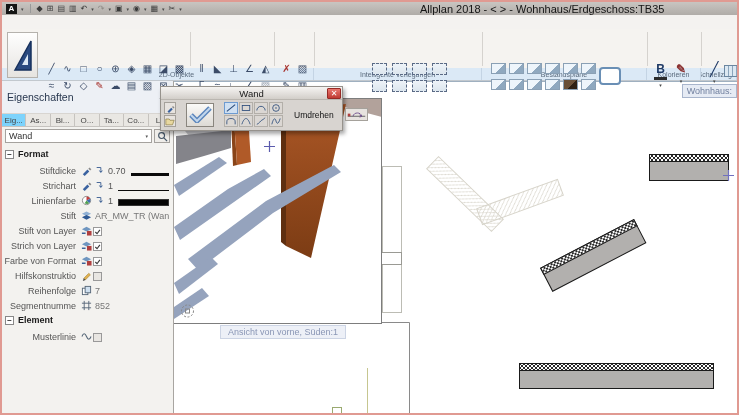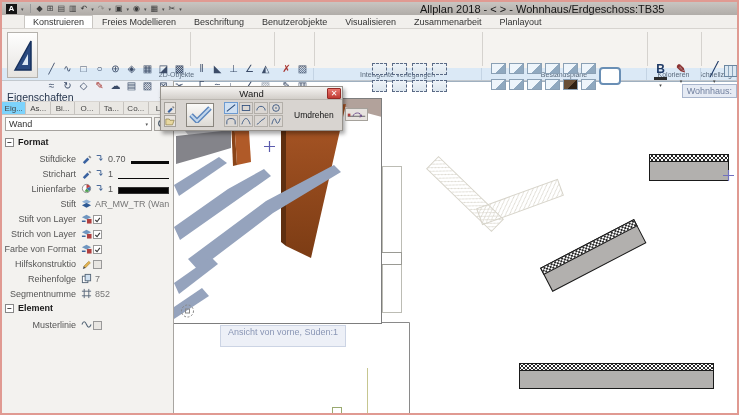--- a/index.html
+++ b/index.html
@@ -30,21 +30,21 @@
 .dash-ico{width:15px;height:12px;border:1px dashed #5a6a85;margin:2px 2px;background:linear-gradient(#eef3f8,#dce6ee)}
 .img-ico{width:15px;height:11px;border:1px solid #8aa0b5;background:linear-gradient(135deg,#eef5fb 55%,#8fa8bf 55%);margin:2px 1px}
 .img-ico.dark{background:linear-gradient(135deg,#6a5038 55%,#2e2014 55%)}
 .round-ico{position:absolute;width:22px;height:18px;border:2px solid #6a8fb5;border-radius:4px;background:#fff}
 .kol{position:absolute;top:33px;display:flex;flex-direction:column;align-items:center}
 .kol .g{font-size:12px;font-weight:bold;color:#1f3a66;line-height:14px}
 .kol .u{width:13px;height:3px;background:#2a2a2a;margin-top:1px}
 .ruler{position:absolute;width:20px;height:12px;border:1px solid #6b86a0;background:repeating-linear-gradient(90deg,#dce8f2 0 3px,#8aa4bc 3px 4px)}
 
 .props{position:absolute;left:0;top:79px;width:172px;height:332px;background:#f3f2ef;border-right:1px solid #a8a5a1;font-size:9px;z-index:2}
-.props-header{height:16px;display:flex;padding:10px 5px;color:#27364e;font-size:10.5px;background:#edf0f5;border-bottom:1px solid #d8d5d1}
+.props-header{height:16px;display:flex;align-items:center;padding:16px 5px;color:#27364e;font-size:10.5px;background:#edf0f5;border-bottom:1px solid #d8d5d1}
 .props-header svg{margin-left:auto}
 .ptabs{display:flex;height:13px;background:#e9e7e3;border-bottom:1px solid #c6c3bf;font-size:8px;color:#444}
 .ptab{flex:1;display:flex;align-items:center;justify-content:center;border-right:1px solid #c6c3bf;overflow:hidden;white-space:nowrap}
 .ptab.active{background:#7dd3fc}
 .combo-row{display:flex;align-items:center;gap:2px;padding:2px 3px;height:18px}
 .combo{flex:1;height:14px;border:1px solid #a5a29e;background:#fff;display:flex;align-items:center;padding:0 3px;color:#333;min-width:0}
 .combo .chev{margin-left:auto;font-size:5px;color:#555}
 .sbtn{width:16px;height:14px;border:1px solid #a5a29e;background:#efede9;display:flex;align-items:center;justify-content:center;flex:none}
 .sec{display:flex;align-items:center;gap:4px;height:14px;padding-left:3px;font-weight:bold;color:#1a1a1a;margin-top:2px}
 .collapse{width:9px;height:9px;border:1px solid #888;background:#fff;font-size:8px;line-height:7px;text-align:center;color:#333;flex:none}
@@ -57,21 +57,21 @@
 .lineprev.thin{height:1px}
 .swatch{flex:1;height:7px;background:#050505;border:1px solid #333;margin-left:3px}
 .chk{width:9px;height:9px;border:1px solid #999;background:#fff;display:flex;align-items:center;justify-content:center}
 .chk svg{display:none}
 .chk.checked svg{display:block}
 
 .canvas{position:absolute;left:172px;top:79px;width:563px;height:332px;background:#fff;border-top:1px solid #9fb0c0}
 .plan-label{position:absolute;right:0;top:2px;height:14px;padding:1px 4px;background:#e6ebf4;border:1px solid #a8b5cc;color:#71809f;font-size:9px;white-space:nowrap;z-index:2}
 .plan-svg{position:absolute;left:0;top:0}
 .view3d{position:absolute;left:0;top:16px;width:208px;height:226px;border:1px solid #7d7d7d;border-left:none;background:#fff;overflow:hidden}
-.elev-label{position:absolute;left:46px;top:243px;height:22px;padding:1px 7px;background:#edf0f7;border:1px solid #ccd4e4;color:#8a96b5;font-size:9px;white-space:nowrap;z-index:2}
+.elev-label{position:absolute;left:46px;top:243px;height:14px;padding:1px 7px;background:#edf0f7;border:1px solid #ccd4e4;color:#8a96b5;font-size:9px;white-space:nowrap;z-index:2}
 
 .wand{position:absolute;left:158px;top:84px;width:183px;height:45px;background:#d8d4d0;border:1px solid #96928c;box-shadow:2px 3px 4px rgba(0,0,0,.35);z-index:10}
 .wand-title{height:13px;background:linear-gradient(#f6f4f2,#d2cec9);display:flex;align-items:center;position:relative;border-bottom:1px solid #bab6b0}
 .wand-title-text{flex:1;text-align:center;font-size:9.5px;color:#1a1a1a}
 .wand-close{position:absolute;right:1px;top:1px;width:14px;height:11px;background:linear-gradient(#e8766e,#c03a32);color:#fff;font-size:8px;line-height:10px;text-align:center;border:1px solid #962a25;border-radius:1px}
 .wand-body{display:flex;align-items:center;gap:10px;padding:2px 3px}
 .wcol{display:flex;flex-direction:column;gap:1px}
 .wbtn-s{width:12px;height:12px;border:1px solid #a5a19b;background:#e7e3df;display:flex;align-items:center;justify-content:center}
 .wcheck{width:36px;height:24px;border:1px solid #89857e;background:linear-gradient(#fbfaf8,#dddad5);display:flex;align-items:center;justify-content:center}
 .wgrid{display:grid;grid-template-columns:repeat(4,14px);grid-auto-rows:12px;gap:1px}
@@ -155,29 +155,20 @@
     <span class="caret">▾</span>
     <span class="qi">◉</span>
     <span class="caret">▾</span>
     <span class="qi">▦</span>
     <span class="caret">▾</span>
     <span class="qi">✂</span>
     <span class="caret">▾</span>
     <span class="title-text">Allplan 2018 - &lt;    &gt; - Wohnhaus/Erdgeschoss:TB35</span>
   </div>
 
-  <div class="tabrow">
-    <div class="mtab active">Konstruieren</div>
-    <div class="mtab">Freies Modellieren</div>
-    <div class="mtab">Beschriftung</div>
-    <div class="mtab">Benutzerobjekte</div>
-    <div class="mtab">Visualisieren</div>
-    <div class="mtab">Zusammenarbeit</div>
-    <div class="mtab">Planlayout</div>
-  </div>
 
   <div class="ribbon">
     <div class="band">
       <div class="band-cell" style="left:38px;width:274px">2D-Objekte</div>
       <div class="band-cell" style="left:312px;width:168px">Intelligente Verlegungen</div>
       <div class="band-cell" style="left:480px;width:165px">Bestandspläne</div>
       <div class="band-cell" style="left:645px;width:54px">Kolorieren</div>
       <div class="band-cell" style="left:699px;width:36px">Schnellzugriff</div>
       <div class="band-cell" style="left:735px;width:30px">Messen</div>
     </div>

